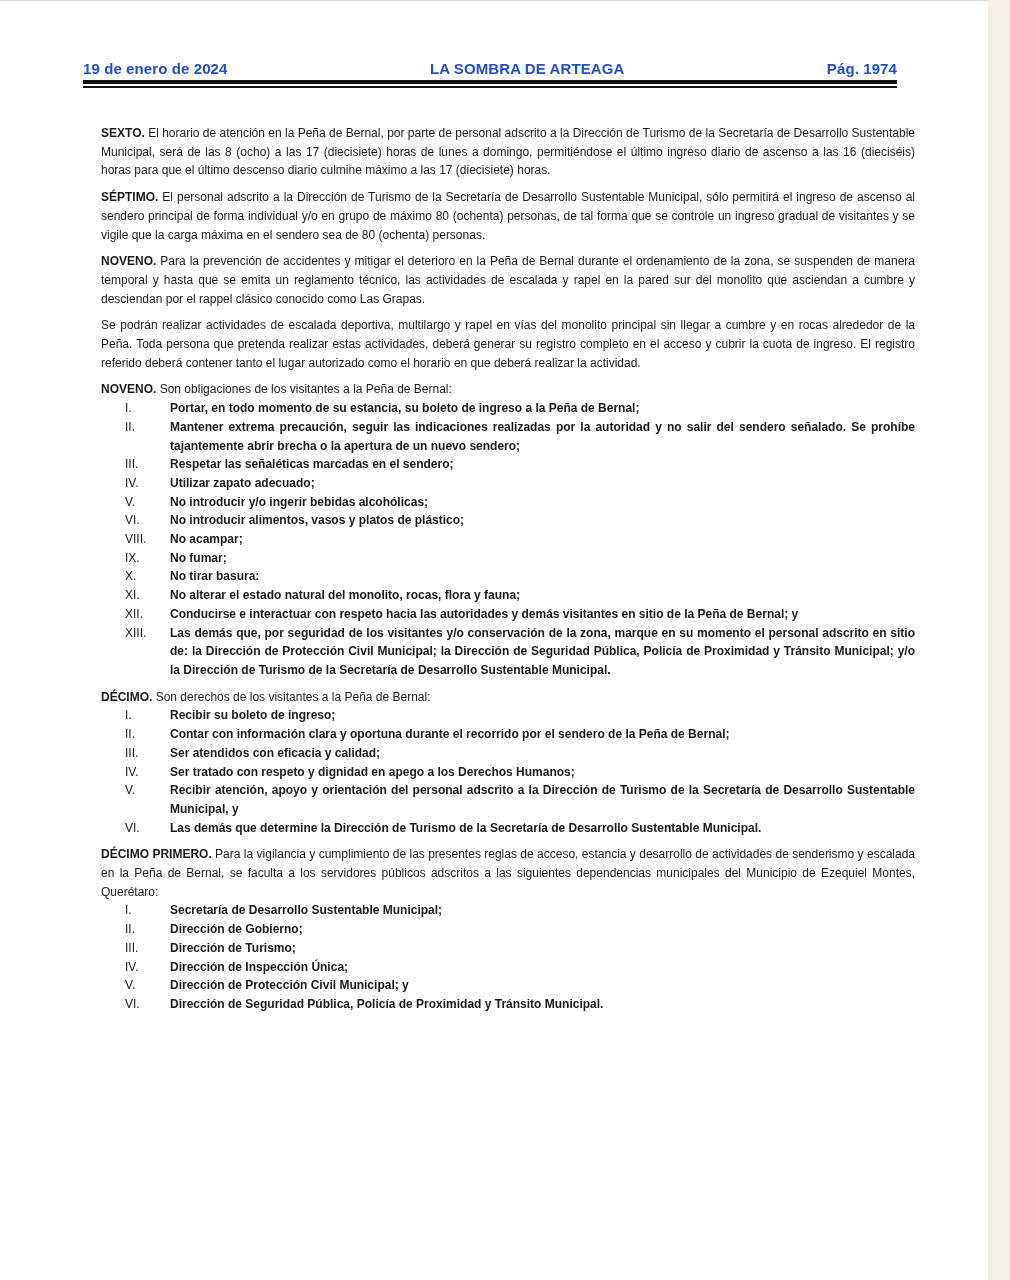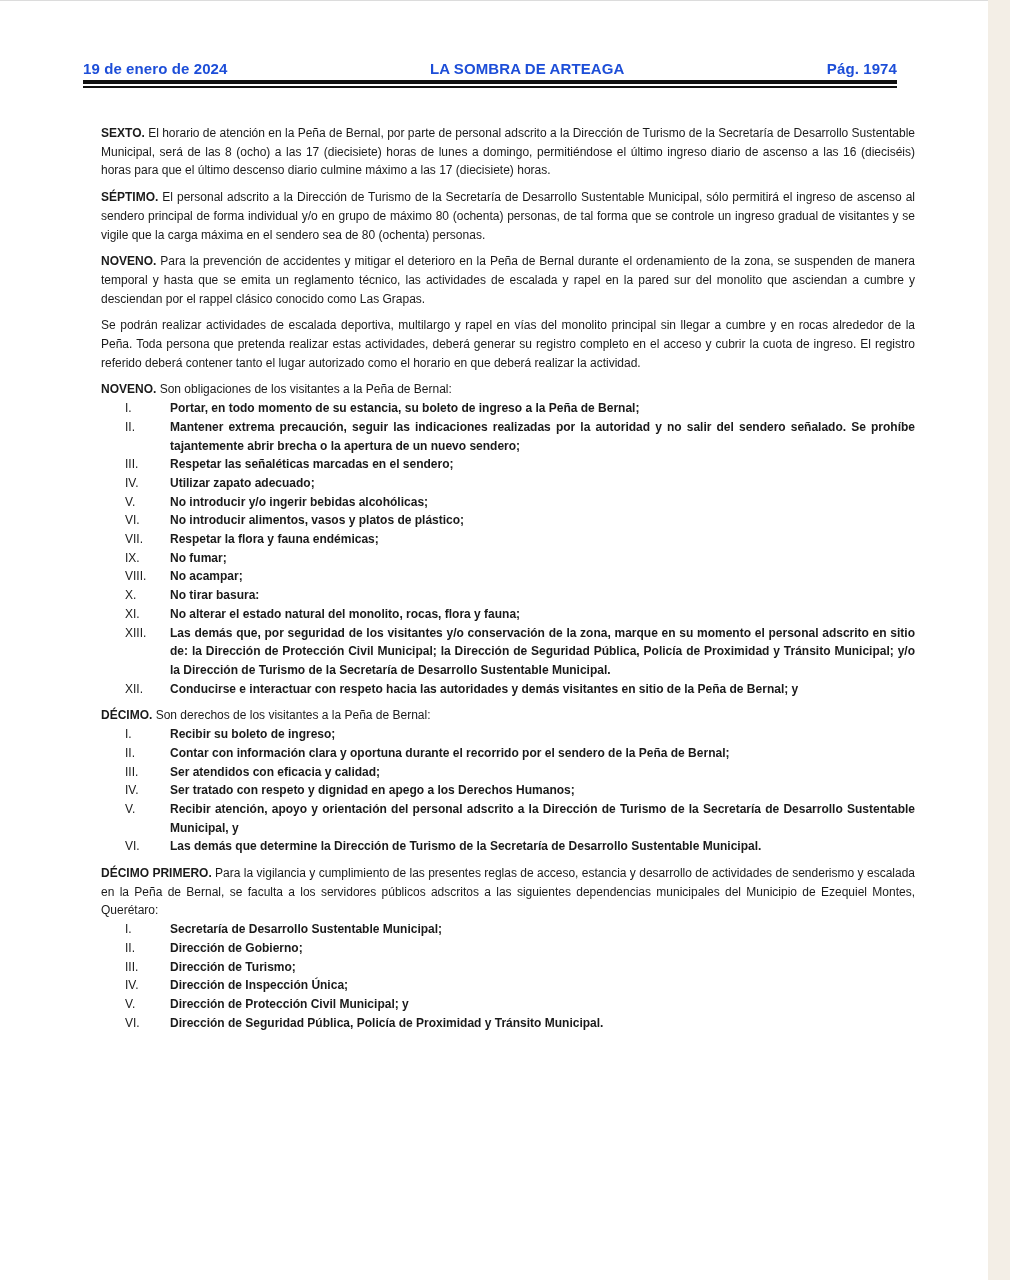--- a/index.html
+++ b/index.html
@@ -92,46 +92,42 @@
         </li>
         <li>
           <span class="num">V.</span>
           <span class="txt">No introducir y/o ingerir bebidas alcohólicas;</span>
         </li>
         <li>
           <span class="num">VI.</span>
           <span class="txt">No introducir alimentos, vasos y platos de plástico;</span>
         </li>
         <li>
-          <span class="num">VII.</span>
-          <span class="txt">Respetar la flora y fauna endémicas;</span>
+          <span class="num">VIII.</span>
+          <span class="txt">No acampar;</span>
         </li>
         <li>
           <span class="num">IX.</span>
           <span class="txt">No fumar;</span>
-        </li>
-        <li>
-          <span class="num">VIII.</span>
-          <span class="txt">No acampar;</span>
         </li>
         <li>
           <span class="num">X.</span>
           <span class="txt">No tirar basura:</span>
         </li>
         <li>
           <span class="num">XI.</span>
           <span class="txt">No alterar el estado natural del monolito, rocas, flora y fauna;</span>
         </li>
         <li>
+          <span class="num">XII.</span>
+          <span class="txt">Conducirse e interactuar con respeto hacia las autoridades y demás visitantes en sitio de la Peña de Bernal; y</span>
+        </li>
+        <li>
           <span class="num">XIII.</span>
           <span class="txt">Las demás que, por seguridad de los visitantes y/o conservación de la zona, marque en su momento el personal adscrito en sitio de: la Dirección de Protección Civil Municipal; la Dirección de Seguridad Pública, Policía de Proximidad y Tránsito Municipal; y/o la Dirección de Turismo de la Secretaría de Desarrollo Sustentable Municipal.</span>
-        </li>
-        <li>
-          <span class="num">XII.</span>
-          <span class="txt">Conducirse e interactuar con respeto hacia las autoridades y demás visitantes en sitio de la Peña de Bernal; y</span>
         </li>
       </ol>
 
     <p class="para tight">
       <b>DÉCIMO.</b><span> Son derechos de los visitantes a la Peña de Bernal:</span>
     </p>
     <ol class="roman" id="list-decimo">
         <li>
           <span class="num">I.</span>
           <span class="txt">Recibir su boleto de ingreso;</span>

